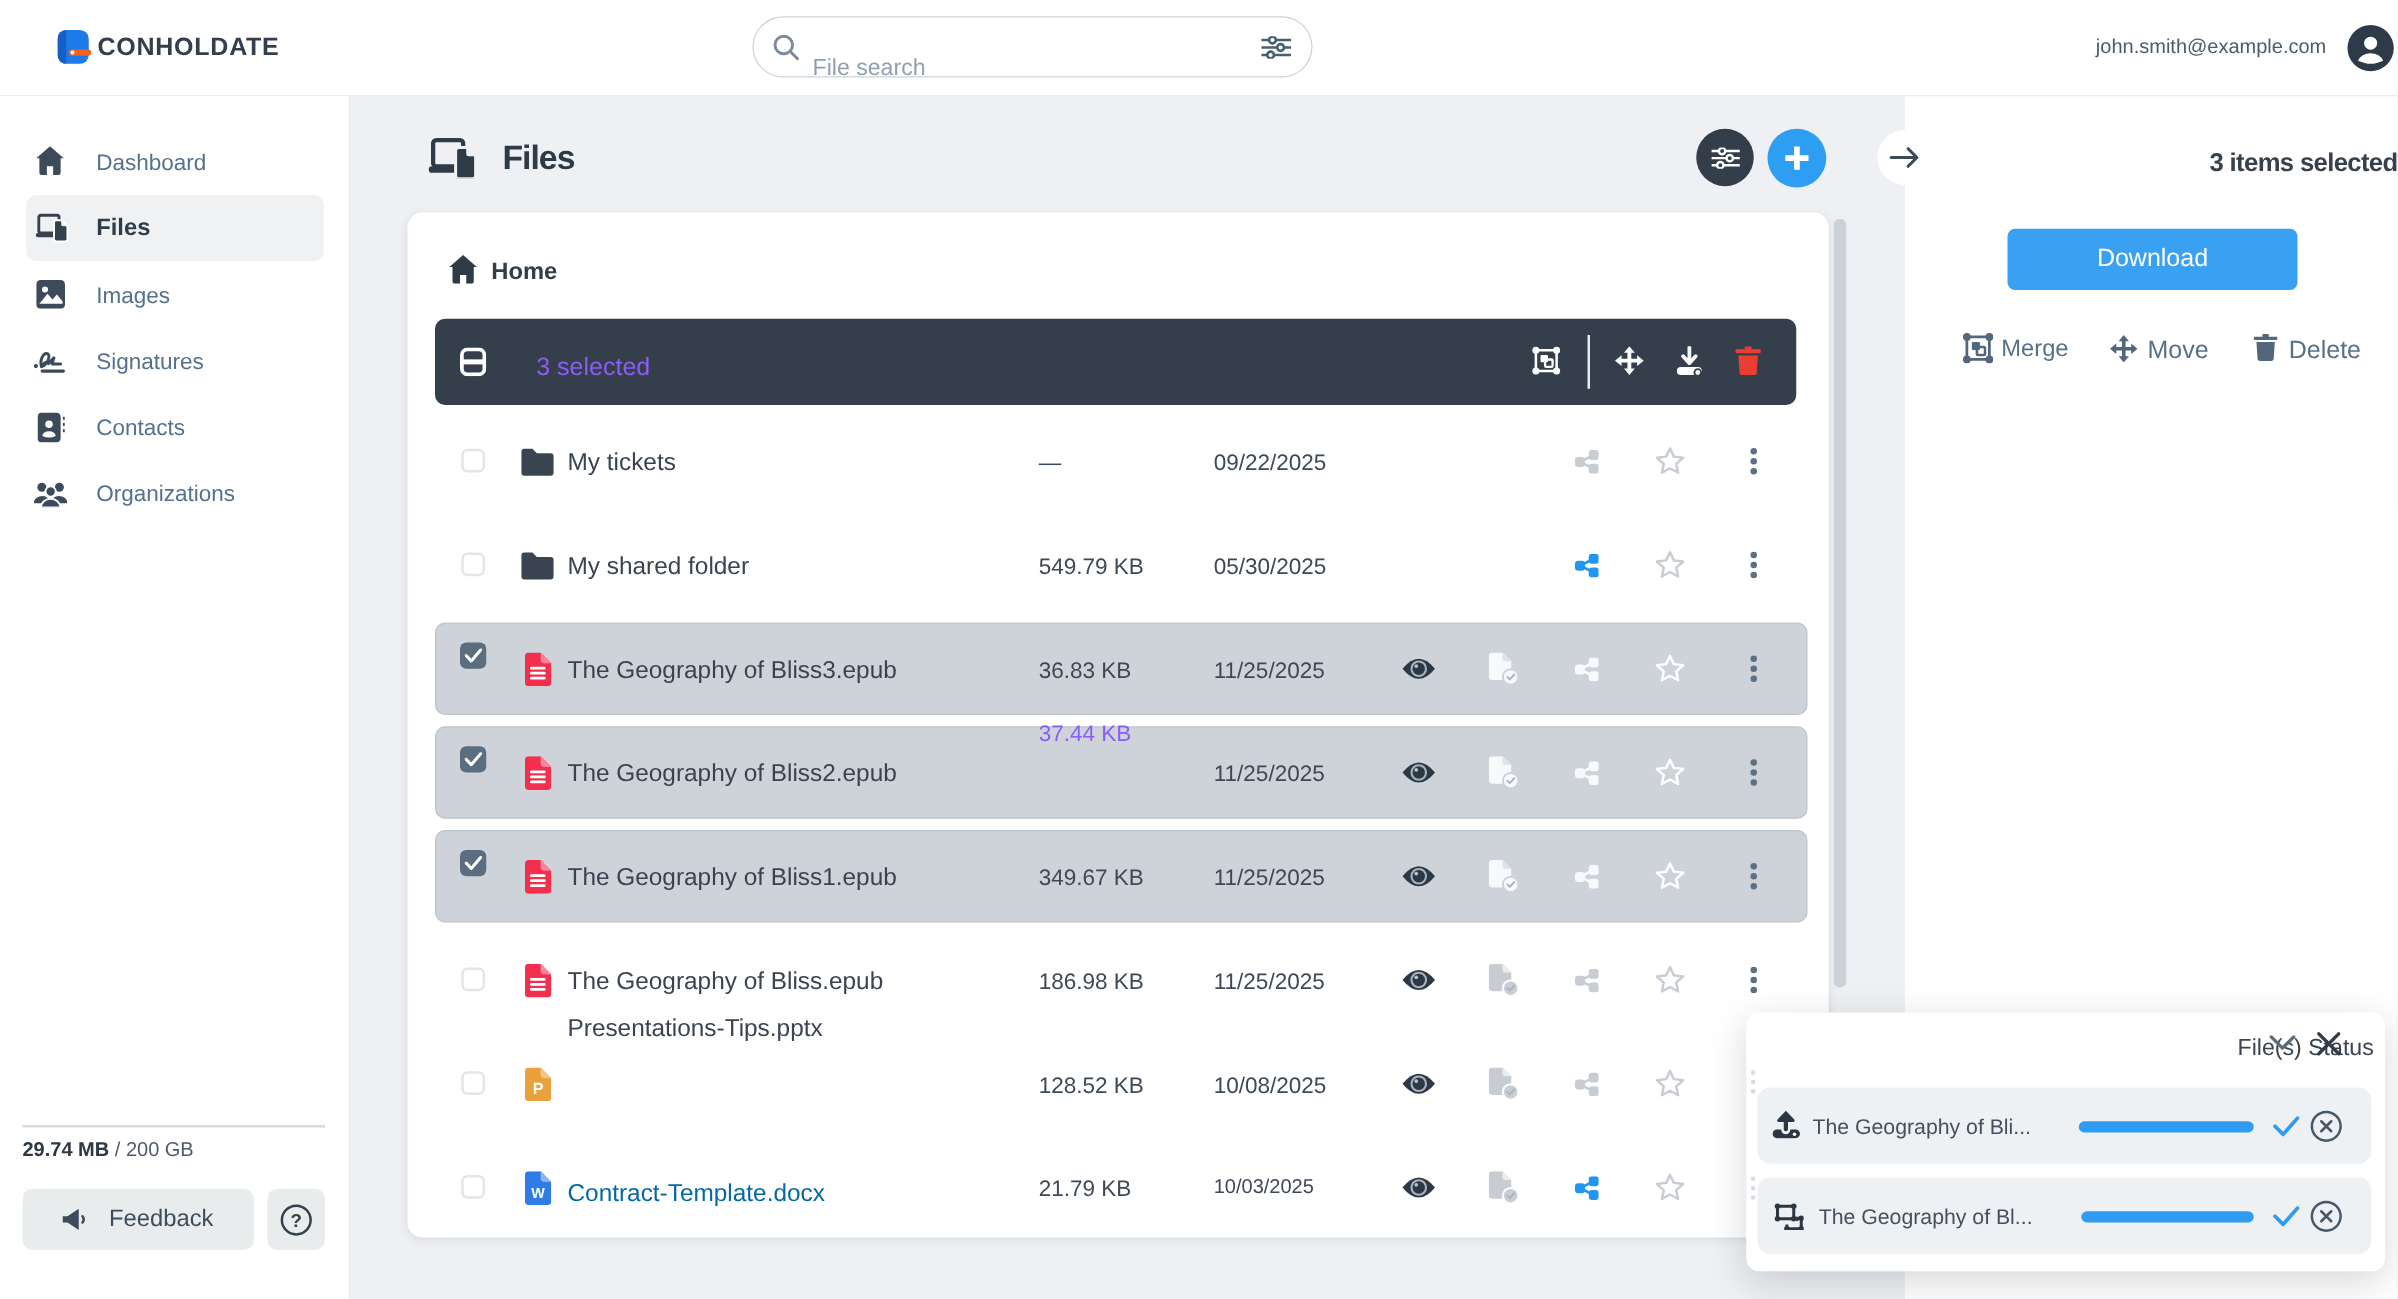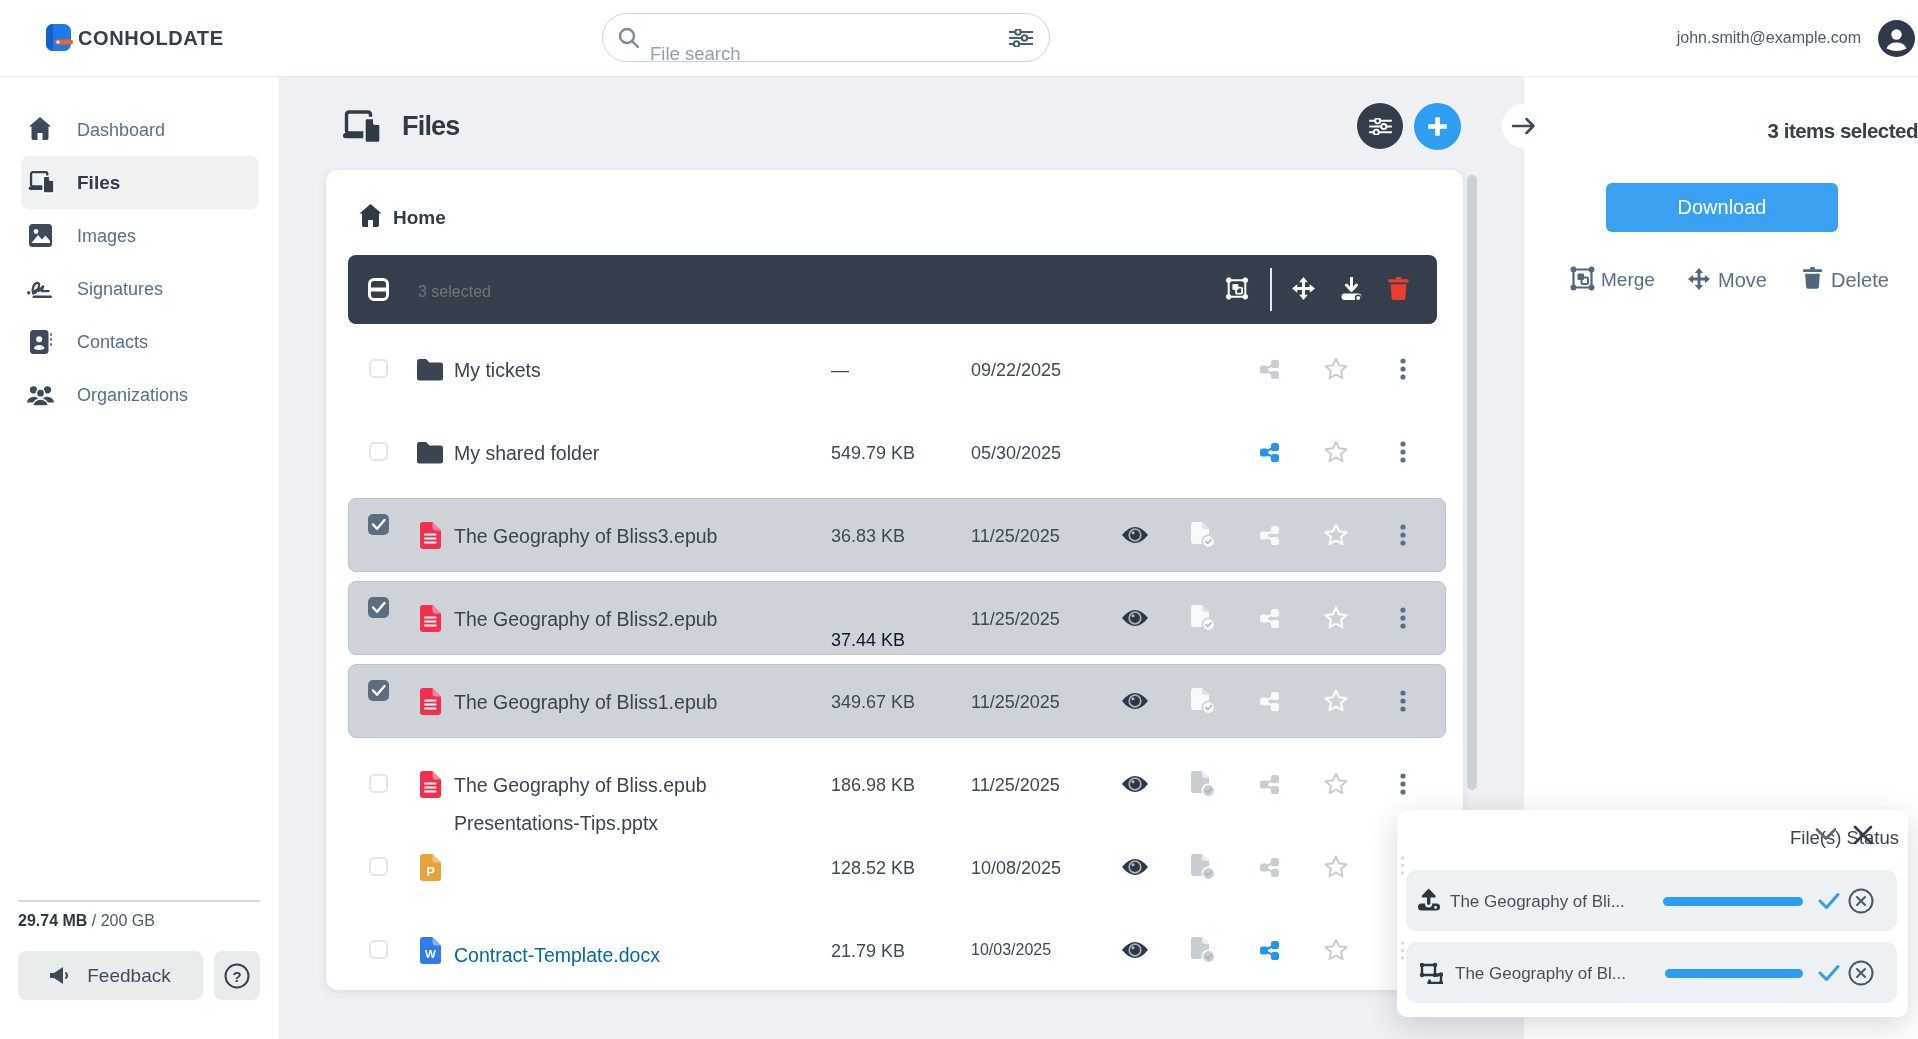--- a/index.html
+++ b/index.html
@@ -169,21 +169,21 @@
 <svg class="abs" style="left:359px;top:204px" width="23" height="23" viewBox="0 0 22 23">
   <path d="M11 0 L22 9.5 H19.5 V21 A2 2 0 0 1 17.5 23 H13.5 V16 H8.5 V23 H4.5 A2 2 0 0 1 2.5 21 V9.5 H0 Z" fill="#2f3b47"></path>
 </svg>
 <div class="abs" style="left:393px;top:207px;font-size:19px;font-weight:bold;color:#313d4a">Home</div>
 
 <div class="abs" style="left:348px;top:255px;width:1089px;height:69px;background:#353f4b;border-radius:8px"></div>
 <svg class="abs" style="left:368px;top:278px" width="21" height="23" viewBox="0 0 21 23">
   <rect x="1.5" y="1.5" width="18" height="20" rx="4.5" fill="none" stroke="#ffffff" stroke-width="3"></rect>
   <rect x="1.5" y="9.5" width="18" height="4" fill="#ffffff"></rect>
 </svg>
-<div class="abs" style="left:418px;top:283px;font-size:16px;color:#737373">3 selected</div>
+<div class="abs" style="left:429px;top:283px;font-size:20px;color:#8b5cf6">3 selected</div>
 
 <svg class="abs" style="left:1225px;top:277px" width="24" height="23" viewBox="0 0 25 25">
   <g stroke="#ffffff" fill="#ffffff">
     <circle cx="3.5" cy="3.5" r="2.6"></circle>
       <circle cx="21.5" cy="3.5" r="2.6"></circle>
       <circle cx="3.5" cy="21.5" r="2.6"></circle>
       <circle cx="21.5" cy="21.5" r="2.6"></circle>
     <path d="M3.5 3.5 H21.5 V21.5 H3.5 Z" fill="none" stroke-width="2.2"></path>
     <rect x="7.5" y="7.5" width="6.5" height="6.5" rx="1" stroke="none"></rect>
     <rect x="11.5" y="11.5" width="6.5" height="6.5" rx="1" fill="none" stroke-width="2"></rect>
@@ -299,21 +299,21 @@
       <path d="M5 10.5 L9 14.8 L16.5 6" fill="none" stroke="#ffffff" stroke-width="2.4" stroke-linecap="round" stroke-linejoin="round"></path>
     </svg>
     <svg class="abs" style="left:420px;top:604.5px" width="21" height="27" viewBox="0 0 21 27">
       <path d="M0 3 A3 3 0 0 1 3 0 H12.5 L21 8.5 V24 A3 3 0 0 1 18 27 H3 A3 3 0 0 1 0 24 Z" fill="#f42f4e"></path>
       <path d="M12.5 0 V5.5 A3 3 0 0 0 15.5 8.5 H21 Z" fill="#fb8699"></path>
       <g stroke="#ffffff" stroke-width="2.1" stroke-linecap="round">
         <path d="M5 12.5 H15.5 M5 16.5 H15.5 M5 20.5 H15.5"></path>
       </g>
     </svg>
     <div class="abs" style="left:454px;top:608px;font-size:19.5px;color:#3a4450">The Geography of Bliss2.epub</div>
-    <div class="abs" style="left:831px;top:630px;font-size:18px;color:#0f172a">37.44 KB</div>
+    <div class="abs" style="left:831px;top:577px;font-size:18px;color:#8b5cf6">37.44 KB</div>
     <div class="abs" style="left:971px;top:609px;font-size:18px;color:#3e4956">11/25/2025</div>
     <svg class="abs" style="left:1121px;top:608px" width="28" height="20" viewBox="0 0 28 20">
       <path d="M1 10 Q14 -6 27 10 Q14 26 1 10 Z" fill="#2c3845"></path>
       <circle cx="14" cy="10" r="5.8" fill="#2c3845" stroke="#a8b2bb" stroke-width="1.7"></circle>
       <circle cx="12" cy="7.8" r="1.5" fill="#b8c1c9"></circle>
     </svg>
     <svg class="abs" style="left:1191px;top:605px" width="25" height="27" viewBox="0 0 25 27">
       <path d="M0 3 A3 3 0 0 1 3 0 H11 L18 7 V19 A3 3 0 0 1 15 22 H3 A3 3 0 0 1 0 19 Z" fill="#f7f9fa"></path>
       <path d="M11 0 V4.5 A2.5 2.5 0 0 0 13.5 7 H18 Z" fill="#dde3e8"></path>
       <circle cx="17.5" cy="19.5" r="6.2" fill="#f7f9fa" stroke="#cdd3d9" stroke-width="1.6"></circle>

